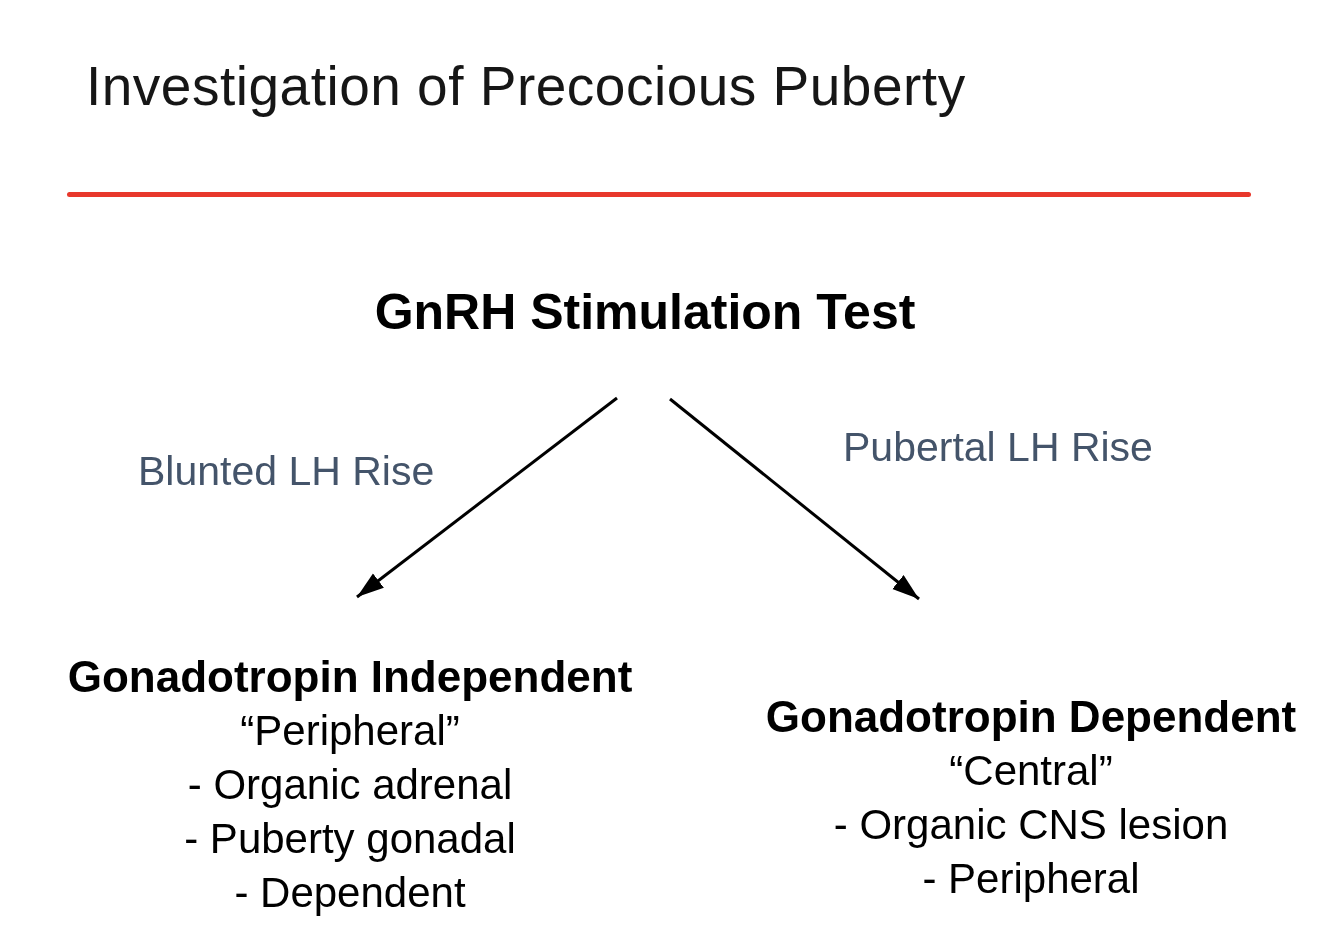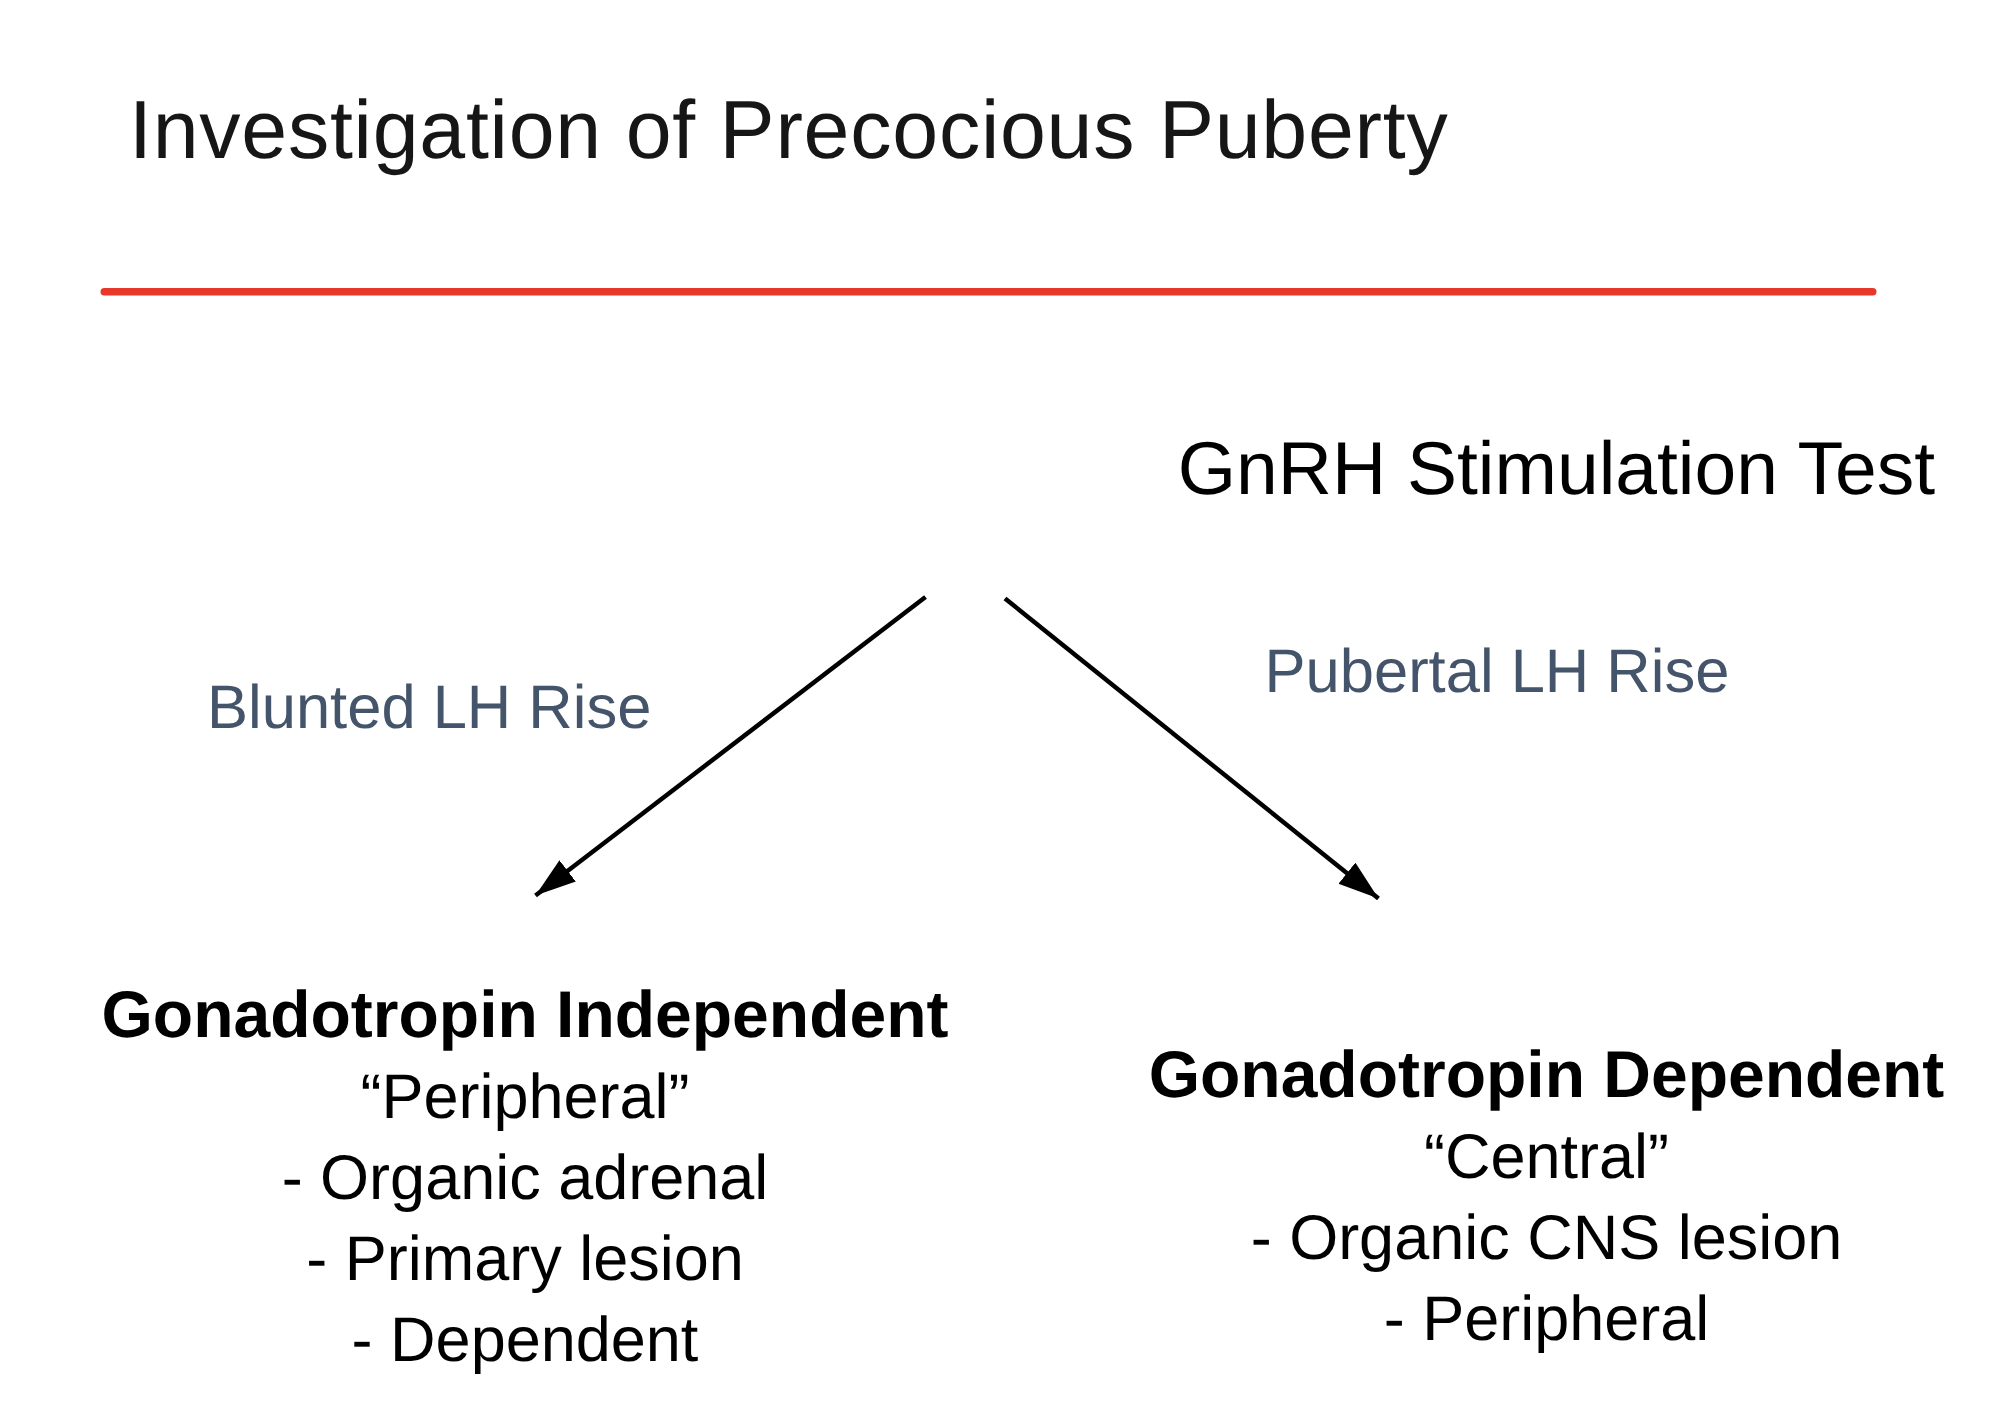--- a/index.html
+++ b/index.html
@@ -42,23 +42,23 @@
     border-radius: 3px;
     background: var(--divider-red, #E8382C);
   }
 
   
   .root-node {
     position: absolute;
     left: 0;
     top: 283px;
     width: 1290px;
-    text-align: right;
+    text-align: center;
     font-size: 50px;
-    font-weight: 400;
+    font-weight: 700;
     color: #000000;
     white-space: nowrap;
   }
 
   
   .arrow-layer {
     position: absolute;
     left: 0;
     top: 0;
     width: 1334px;
@@ -123,21 +123,21 @@
   </svg>
 
   <div class="edge-label left">Blunted LH Rise</div>
 
   <div class="edge-label right">Pubertal LH Rise</div>
 
   <div class="branch-col left">
     <div class="branch-heading">Gonadotropin Independent</div>
     <div class="branch-line">“Peripheral”</div>
     <div class="branch-line">- Organic adrenal</div>
-    <div class="branch-line">- Primary lesion</div>
+    <div class="branch-line">- Puberty gonadal</div>
     <div class="branch-line">- Dependent</div>
   </div>
 
   <div class="branch-col right">
     <div class="branch-heading">Gonadotropin Dependent</div>
     <div class="branch-line">“Central”</div>
     <div class="branch-line">- Organic CNS lesion</div>
     <div class="branch-line">- Peripheral</div>
   </div>
 

